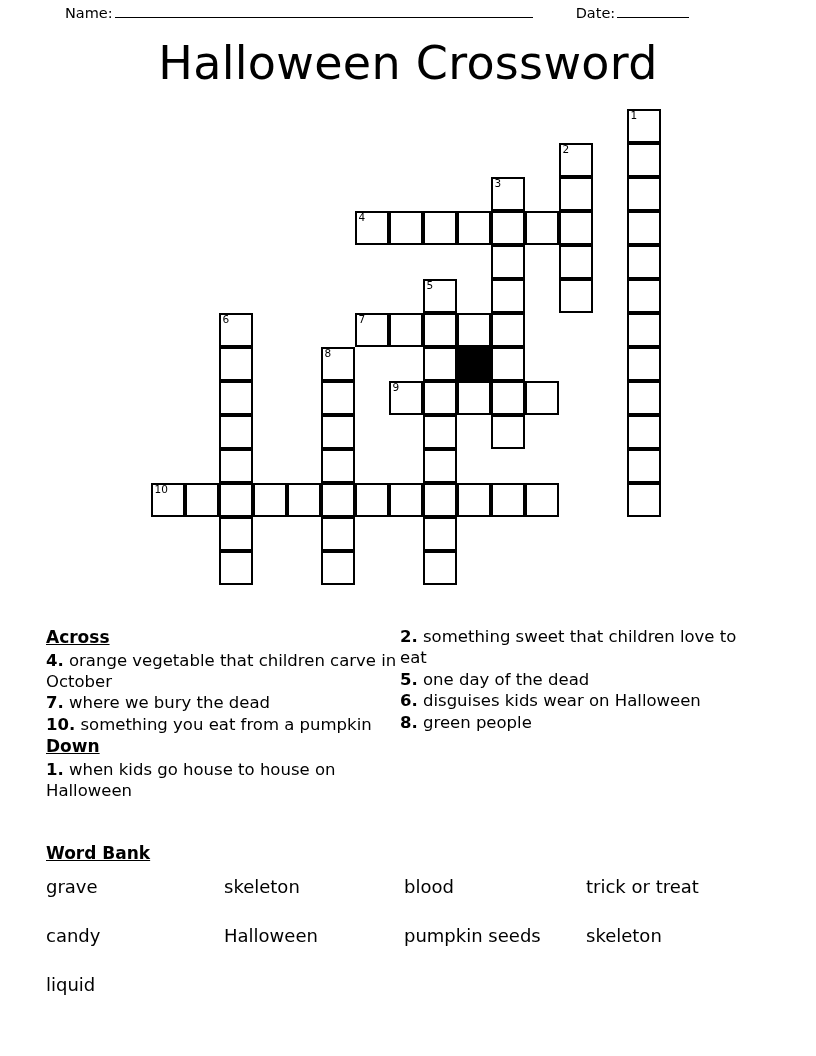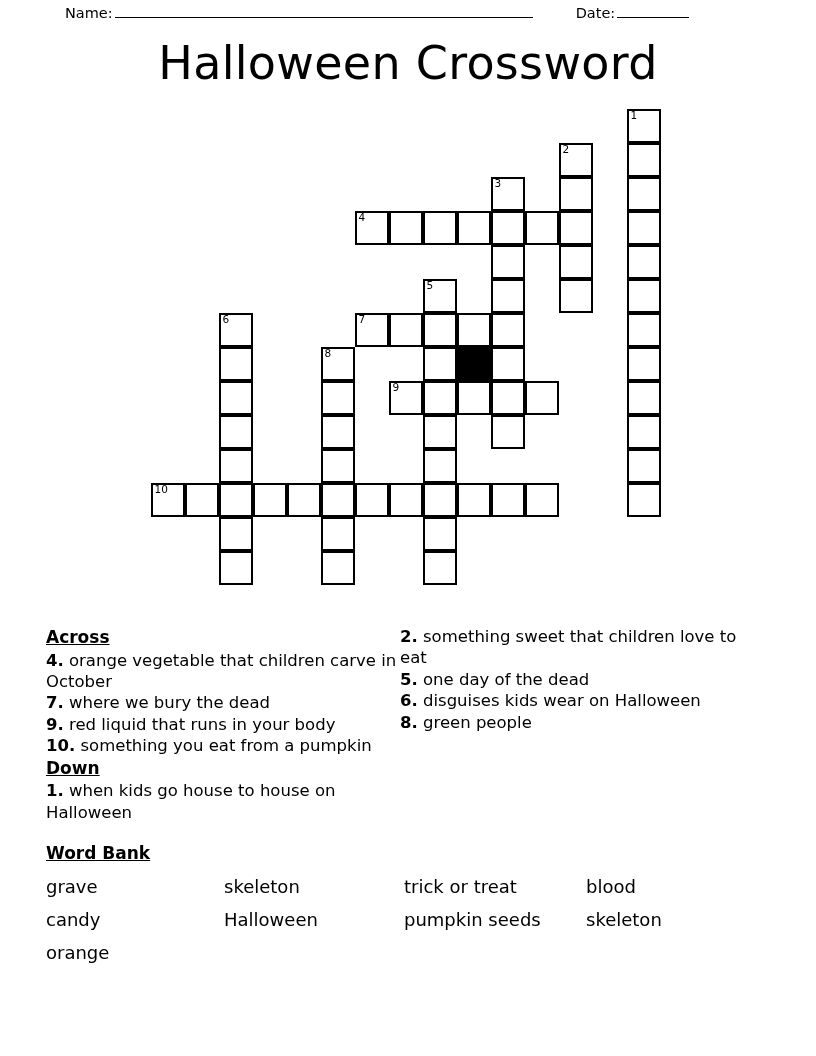--- a/index.html
+++ b/index.html
@@ -125,21 +125,21 @@
   .wb-head {
     font-weight: bold;
     font-size: 17px;
     text-decoration: underline;
     display: inline-block;
     margin-bottom: 10px;
   }
   .wb-grid {
     display: grid;
     grid-template-columns: 178px 180px 182px 190px;
-    row-gap: 4px;
+    row-gap: 20px;
     font-size: 18px;
     line-height: 1.6;
   }
   .wb-word { white-space: nowrap; }
 </style>
 </head>
 <body>
 
 <div class="name-date-row">
   <span class="nd-label">Name:</span>
@@ -243,21 +243,20 @@
     <div class="cell" style="left: 321px; top: 551px;"></div>
     <div class="cell" style="left: 423px; top: 551px;"></div>
   </div>
 
 <div id="clues">
   <div class="clue-col left">
     <div class="section-head">Across</div>
     <div id="across-list">
         <div class="clue-line"><span class="num">4.</span><span> orange vegetable that children carve in October</span></div>
         <div class="clue-line"><span class="num">7.</span><span> where we bury the dead</span></div>
-        <div class="clue-line"><span class="num">9.</span><span> red liquid that runs in your body</span></div>
         <div class="clue-line"><span class="num">10.</span><span> something you eat from a pumpkin</span></div>
       </div>
     <div class="section-head">Down</div>
     <div id="down-left-list">
         <div class="clue-line"><span class="num">1.</span><span> when kids go house to house on Halloween</span></div>
       </div>
   </div>
   <div class="clue-col right">
     <div id="down-right-list">
         <div class="clue-line"><span class="num">2.</span><span> something sweet that children love to eat</span></div>
@@ -266,21 +265,21 @@
         <div class="clue-line"><span class="num">8.</span><span> green people</span></div>
       </div>
   </div>
 </div>
 
 <div id="word-bank">
   <div class="wb-head">Word Bank</div>
   <div class="wb-grid" id="wb-grid">
       <div class="wb-word">grave</div>
       <div class="wb-word">skeleton</div>
+      <div class="wb-word">blood</div>
       <div class="wb-word">trick or treat</div>
-      <div class="wb-word">blood</div>
       <div class="wb-word">candy</div>
       <div class="wb-word">Halloween</div>
       <div class="wb-word">pumpkin seeds</div>
       <div class="wb-word">skeleton</div>
-      <div class="wb-word">orange</div>
+      <div class="wb-word">liquid</div>
     </div>
 </div>
 
 </body></html>

